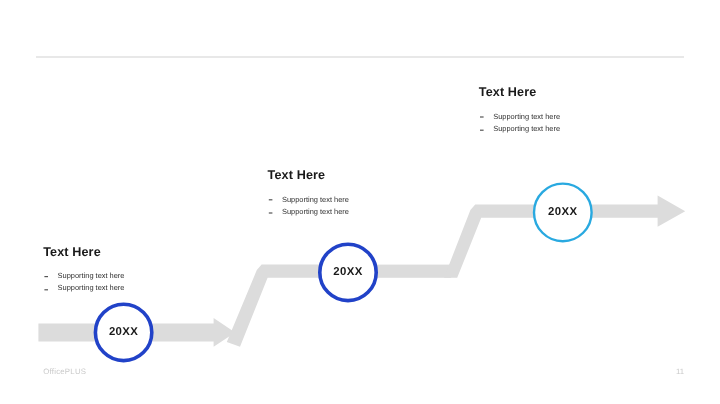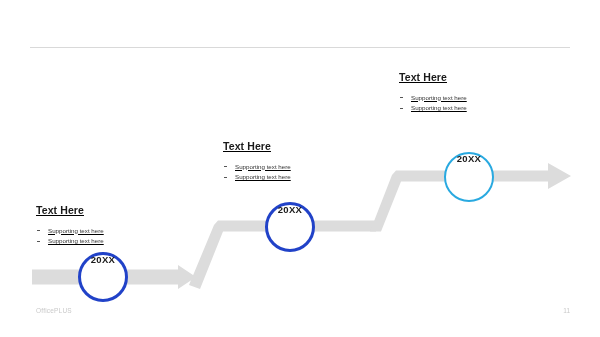--- a/index.html
+++ b/index.html
@@ -38,20 +38,21 @@
     width: 600px;
     height: 337px;
   }
 
   
   .milestone {
     position: absolute;
     border-radius: 50%;
     background: #ffffff;
     display: flex;
+    align-items: center;
     justify-content: center;
     box-sizing: border-box;
   }
   .milestone .year {
     font-size: 9.5px;
     font-weight: bold;
     color: #1a1a1a;
     letter-spacing: 0.3px;
     line-height: 1;
   }
@@ -68,21 +69,20 @@
   .m3 {
     left: 444px; top: 152px;
     width: 50px; height: 50px;
     border: 2.2px solid #29a9e0;
   }
 
   
   .textblock {
     position: absolute;
     width: 160px;
-    text-decoration: underline;
   }
   .tb1 { left: 36px;  top: 205px; }
   .tb2 { left: 223px; top: 141px; }
   .tb3 { left: 399px; top: 72px;  }
 
   .tb-title {
     font-size: 10.5px;
     font-weight: bold;
     color: #1a1a1a;
     margin: 0 0 9px 0;

